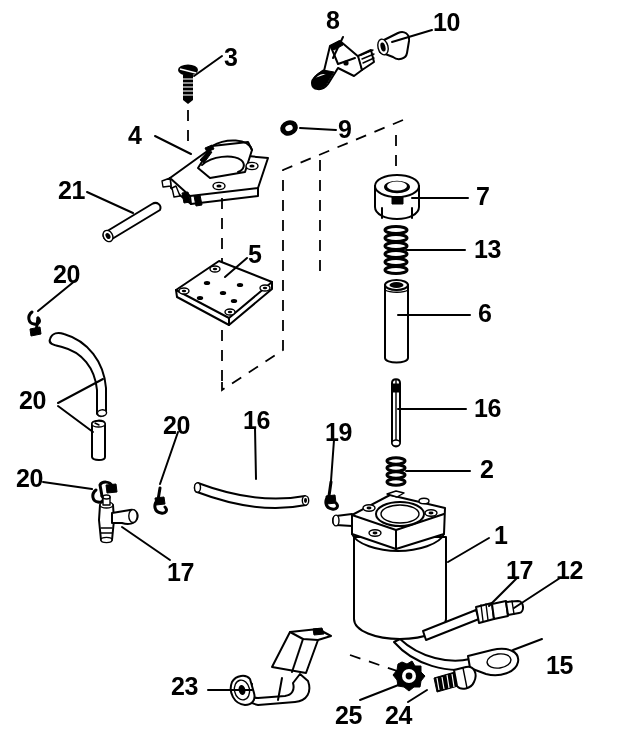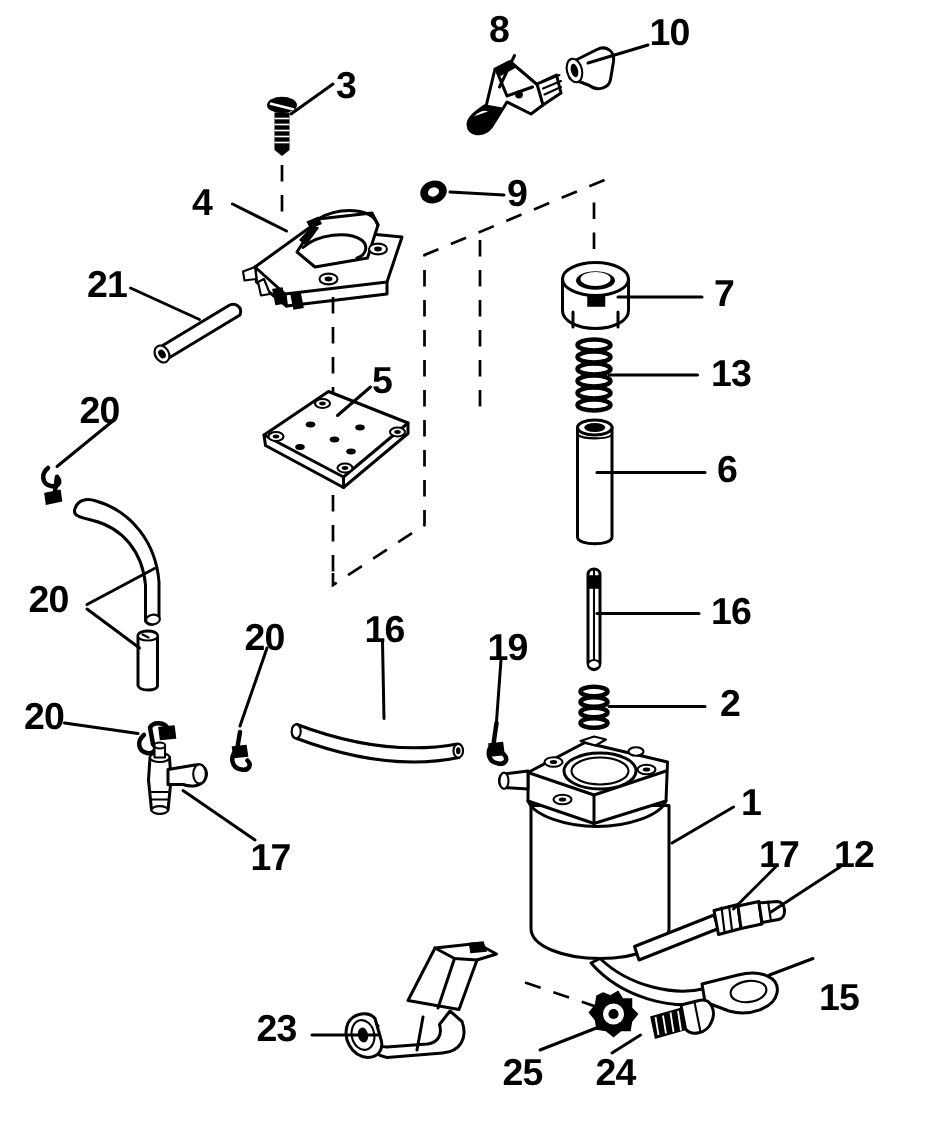--- a/index.html
+++ b/index.html
@@ -391,16 +391,16 @@
   <div class="callout-num" style="left:546px;top:623px;margin-top:30px;">15</div>
   <div class="callout-num" style="left:243px;top:408px;">16</div>
   <div class="callout-num" style="left:167px;top:560px;text-align:right;">17</div>
   <div class="callout-num" style="left:19px;top:388px;">20</div>
   <div class="callout-num" style="left:325px;top:420px;">19</div>
   <div class="callout-num" style="left:53px;top:262px;">20</div>
   <div class="callout-num" style="left:163px;top:413px;">20</div>
   <div class="callout-num" style="left:16px;top:466px;">20</div>
   <div class="callout-num" style="left:58px;top:178px;">21</div>
   <div class="callout-num" style="left:171px;top:674px;">23</div>
-  <div class="callout-num" style="left:397px;top:703px;">24</div>
+  <div class="callout-num" style="left:385px;top:703px;">24</div>
   <div class="callout-num" style="left:335px;top:703px;">25</div>
 
 </div>
 
 </body></html>

